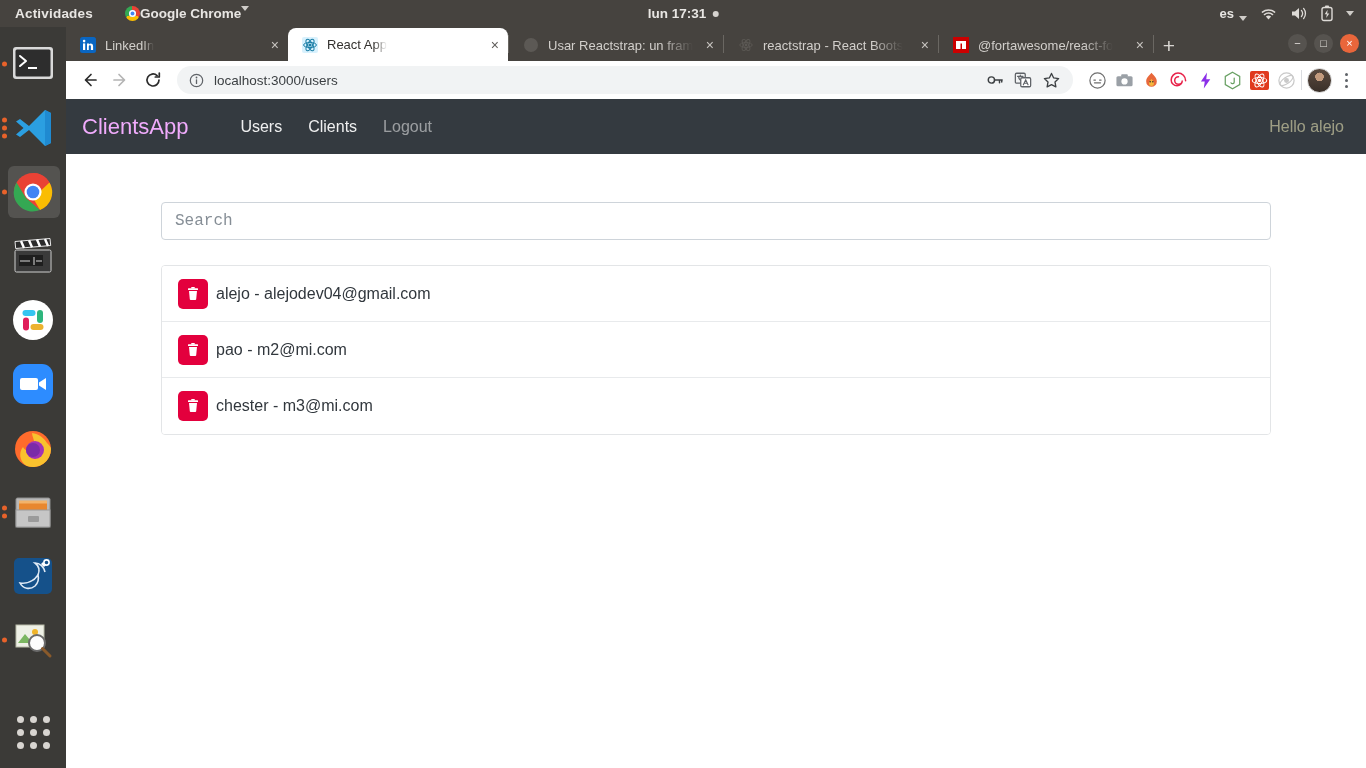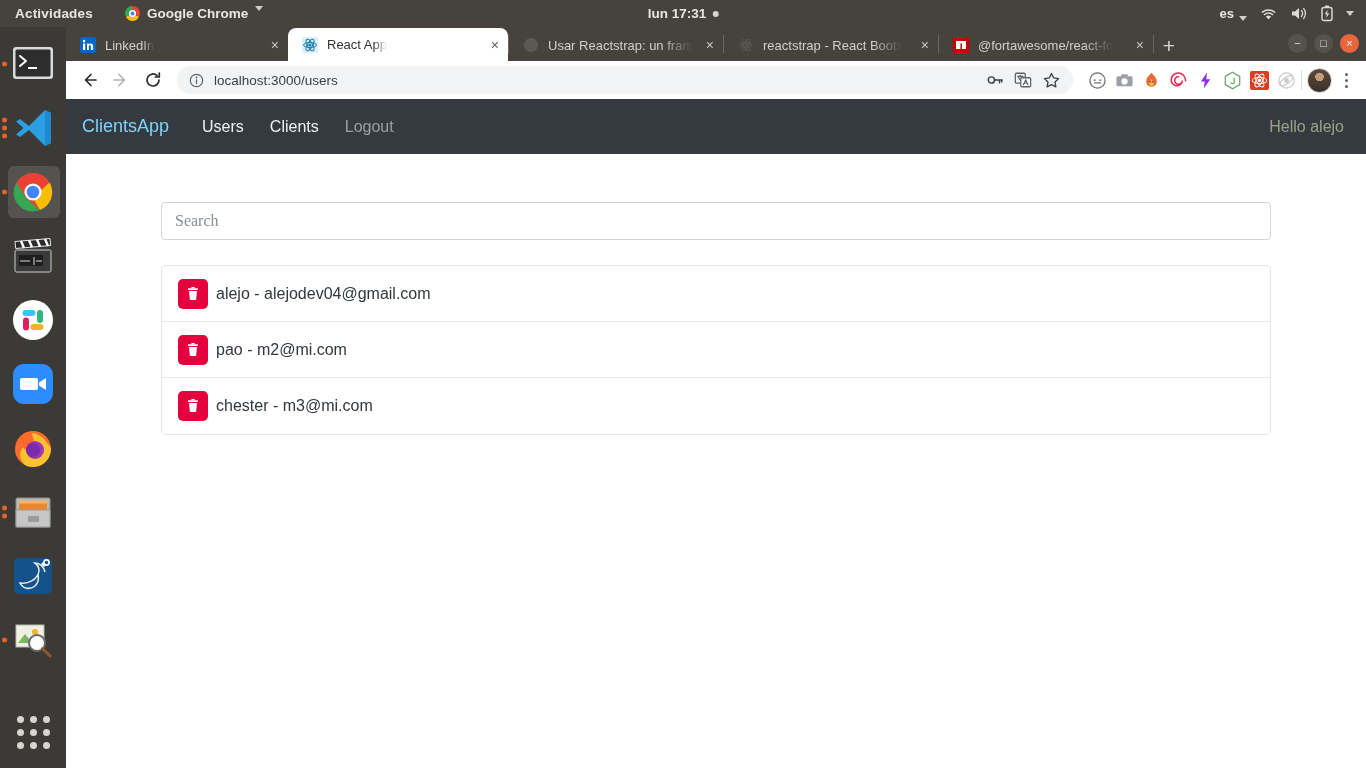--- a/index.html
+++ b/index.html
@@ -12,21 +12,21 @@
 
   
   #gnome-topbar {
     position: absolute; top: 0; left: 0;
     width: 1366px; height: 27px;
     background: #46433f;
     display: flex; align-items: center;
     color: #e8e6e3; font-size: 13.5px; font-weight: bold;
   }
   .tb-activities { margin-left: 15px; letter-spacing: .2px; }
-  .tb-appmenu { display: flex; align-items: flex-start; margin-left: 32px; gap: 7px; }
+  .tb-appmenu { display: flex; align-items: flex-start; margin-left: 32px; }
   .chrome-dot {
     width: 15px; height: 15px; border-radius: 50%;
     background: conic-gradient(#e94235 0deg 120deg, #fabd03 120deg 240deg, #34a853 240deg 360deg);
     position: relative; flex: none;
   }
   .chrome-dot::after {
     content: ""; position: absolute; inset: 4px;
     background: #4285f4; border-radius: 50%;
     box-shadow: 0 0 0 1.5px #fff inset;
   }
@@ -143,33 +143,33 @@
   }
   #kebab { width: 24px; display: flex; flex-direction: column; align-items: center; gap: 3px; }
   #kebab i { width: 3px; height: 3px; border-radius: 50%; background: #5f6368; display: block; }
 
   
   #viewport { height: 669px; background: #fff; overflow: hidden; }
   #app-navbar {
     height: 55px; background: #343a40; display: flex; align-items: center;
     padding: 0 0 0 16px;
   }
-  #brand { font-size: 18px; color: #7dd3fc; margin-right: 33px; }
+  #brand { font-size: 22px; color: #f0abfc; margin-right: 52px; }
   .nav-link {
     font-size: 16px; color: #ffffff; margin-right: 26px; opacity: .92;
   }
   .nav-link.muted { color: #ffffff; opacity: .5; }
   #hello { margin-left: auto; margin-right: 22px; font-size: 16px; color: #fef9c3; opacity: .52; }
 
   #content { padding-top: 48px; }
   #center-col { width: 1110px; margin: 0 auto; }
   #search-input {
     width: 100%; height: 38px; border: 1px solid #ced4da; border-radius: 4px;
     padding: 0 13px; font-size: 16px; color: #495057;
-    font-family: Liberation Serif, serif; background: #fff; outline: none;
+    font-family: Liberation Mono, monospace; background: #fff; outline: none;
   }
   #search-input::placeholder { color: #868e96; }
   #user-list {
     margin-top: 25px; border: 1px solid #e3e5e7; border-radius: 4px;
     overflow: hidden;
   }
   .user-row {
     height: 56px; display: flex; align-items: center; padding: 0 16px;
     border-bottom: 1px solid #e8eaec; background: #fff;
   }

